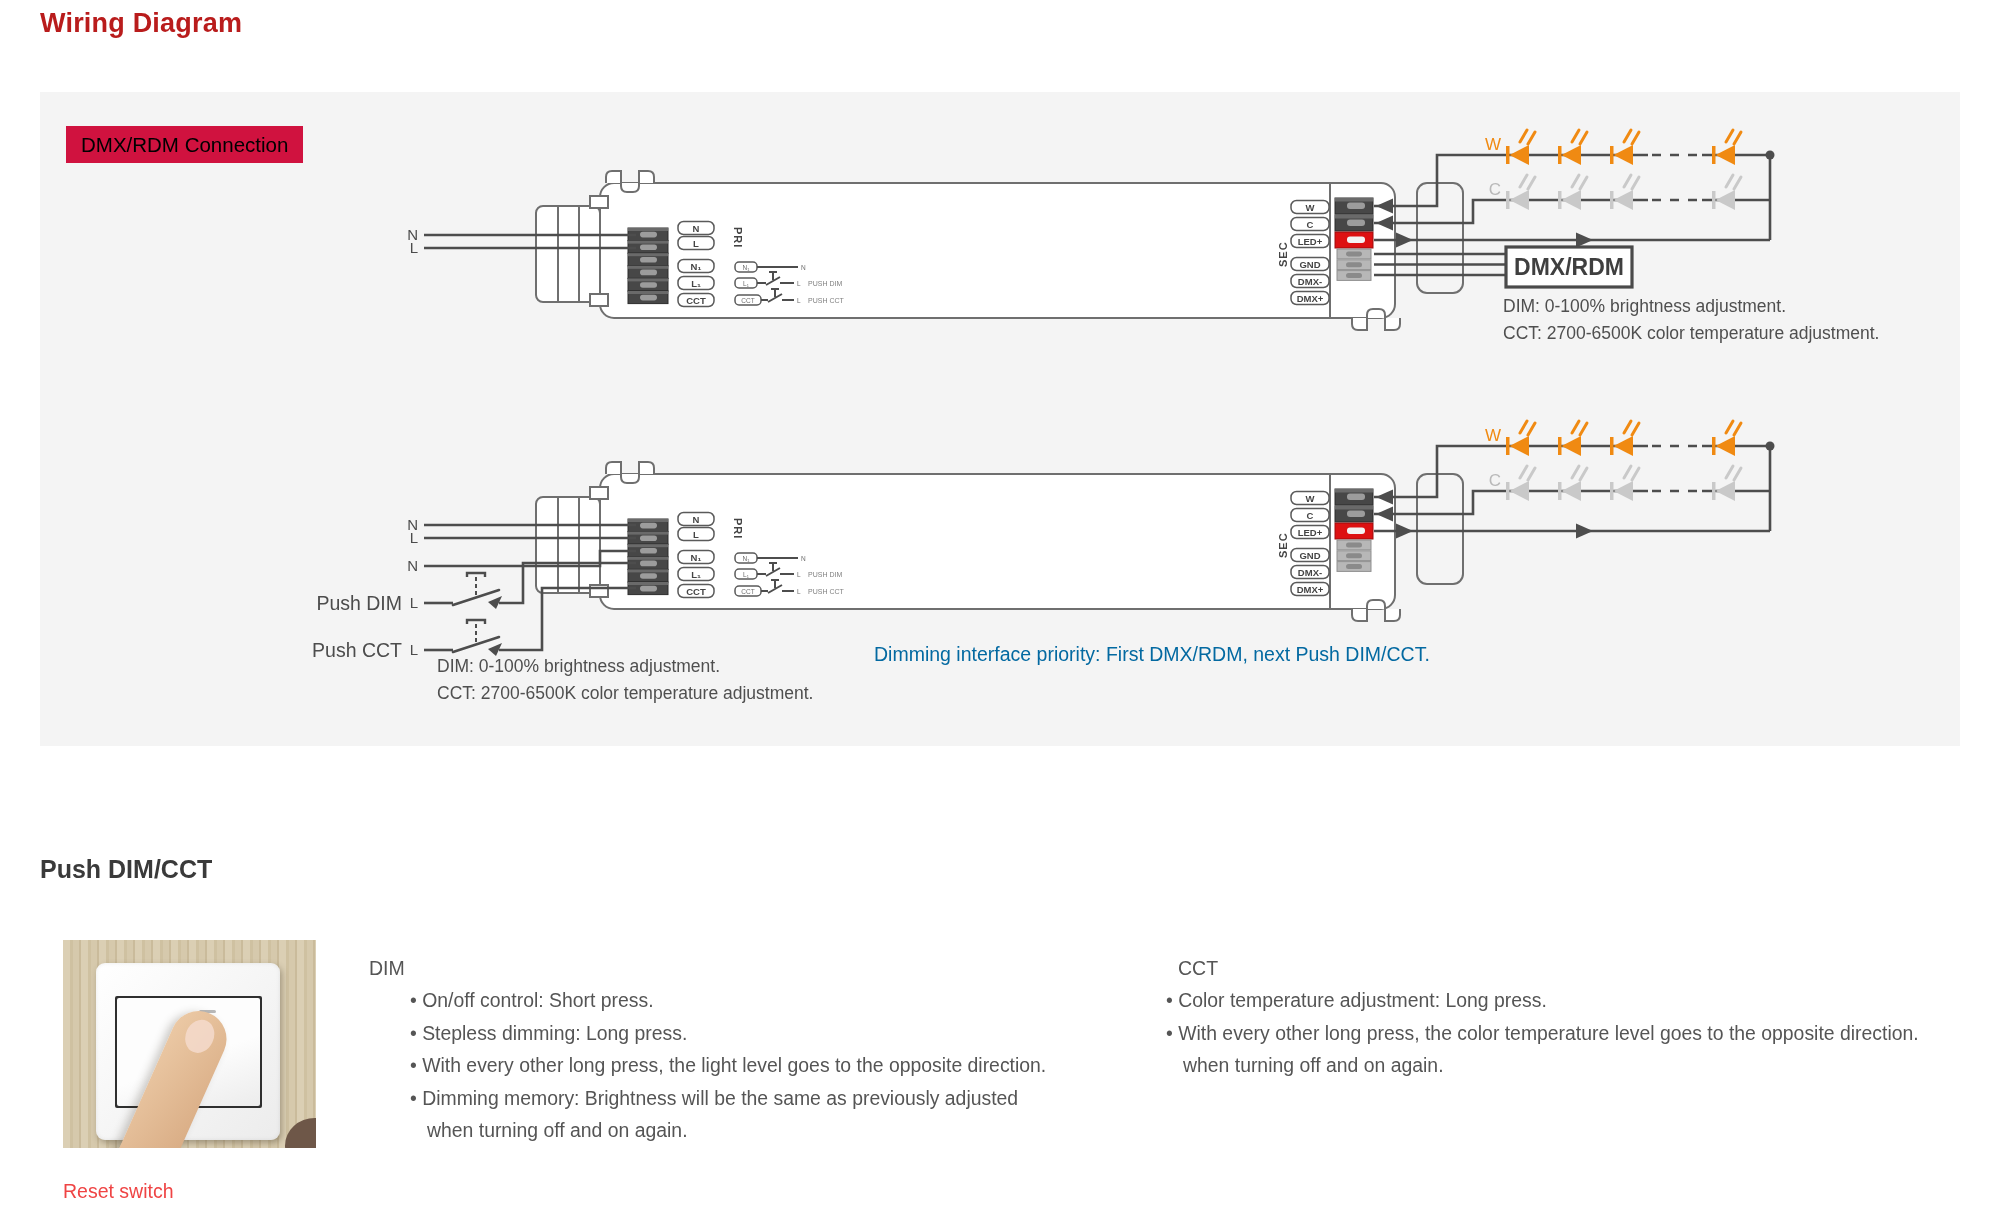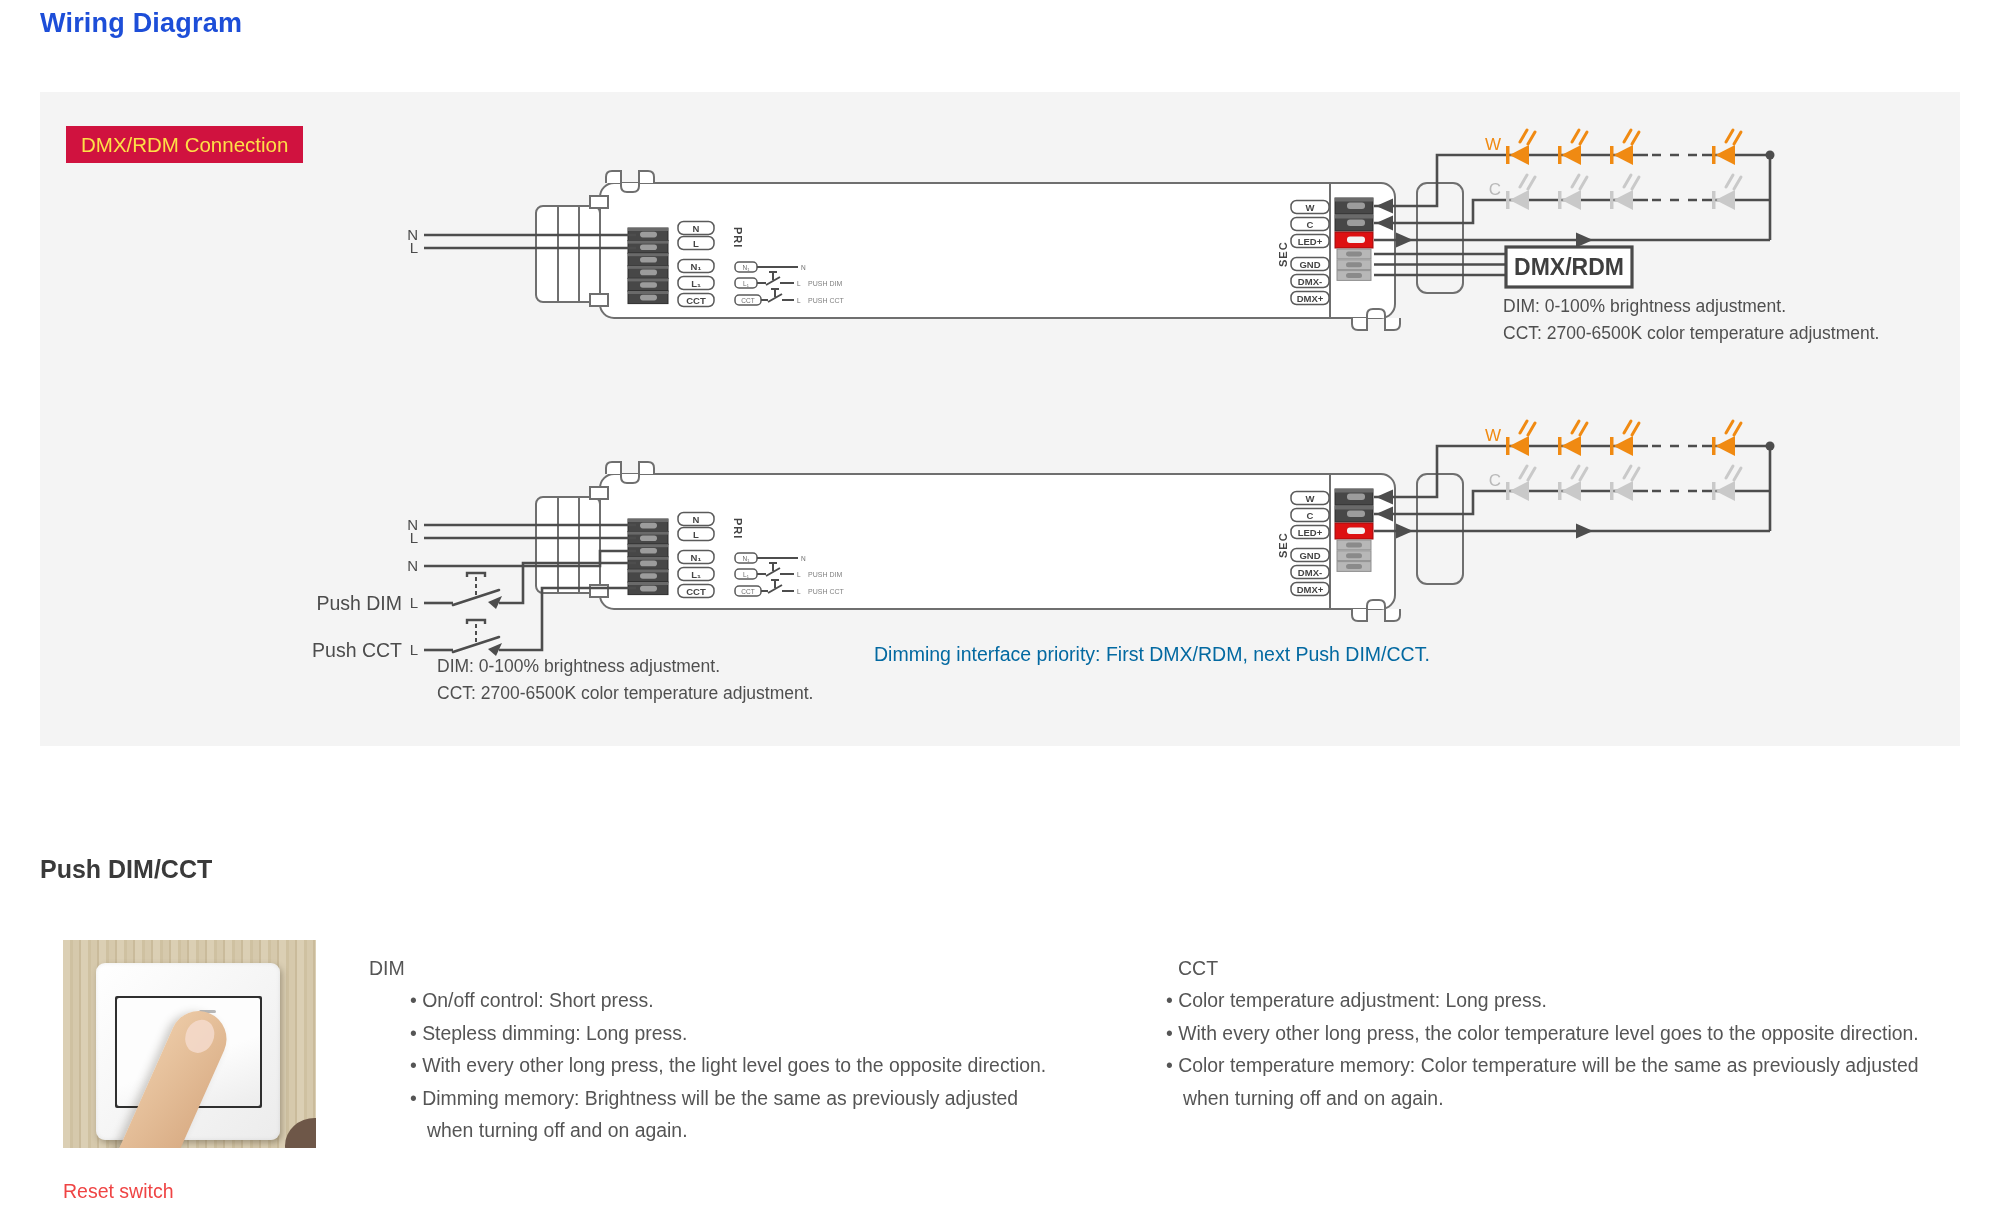--- a/index.html
+++ b/index.html
@@ -1,20 +1,20 @@
 <!DOCTYPE html>
 <html><head>
 <meta charset="utf-8">
 <style>
   html,body{margin:0;padding:0;background:#ffffff;}
   .page{position:relative;width:2000px;height:1215px;background:#fff;
         font-family:"Liberation Sans","DejaVu Sans",sans-serif;overflow:hidden;}
   .panel{position:absolute;left:40px;top:92px;width:1920px;height:654px;background:#f4f4f4;}
-  h1.title{position:absolute;left:40px;top:8px;margin:0;font-size:27px;font-weight:bold;color:#1d4ed8;letter-spacing:.2px;}
-  .badge{position:absolute;background:#d0123f;color:#fde047;font-size:20.5px;line-height:37px;height:37px;padding:0 15px;white-space:nowrap;}
+  h1.title{position:absolute;left:40px;top:8px;margin:0;font-size:27px;font-weight:bold;color:#b91c1c;letter-spacing:.2px;}
+  .badge{position:absolute;background:#d0123f;color:#000000;font-size:20.5px;line-height:37px;height:37px;padding:0 15px;white-space:nowrap;}
   .badge1{left:66px;top:126px;}
   .badge2{left:66px;top:406px;}
   svg.diag{position:absolute;left:0;top:0;width:2000px;height:746px;}
   .note{position:absolute;color:#4f4f4f;font-size:17.5px;line-height:26.5px;white-space:nowrap;}
   .note1{left:1503px;top:293px;}
   .note2{left:437px;top:653px;}
   .priority{position:absolute;left:874px;top:643px;color:#0369a1;font-size:19.5px;white-space:nowrap;}
   h2.subhead{position:absolute;left:40px;top:855px;margin:0;font-size:25px;font-weight:bold;color:#3a3a3a;}
   
   .col-title{position:absolute;font-size:19.5px;color:#555;margin-top:11px;}
@@ -296,17 +296,16 @@
     <div>• Stepless dimming: Long press.</div>
     <div>• With every other long press, the light level goes to the opposite direction.</div>
     <div>• Dimming memory: Brightness will be the same as previously adjusted</div>
     <div class="cont">when turning off and on again.</div>
   </div>
 
   <div class="col-title cct-title">CCT</div>
   <div class="lines cct-lines">
     <div>• Color temperature adjustment: Long press.</div>
     <div>• With every other long press, the color temperature level goes to the opposite direction.</div>
-    <div>• Color temperature memory: Color temperature will be the same as previously adjusted</div>
     <div class="cont">when turning off and on again.</div>
   </div>
 
 </div>
 
 </body></html>

